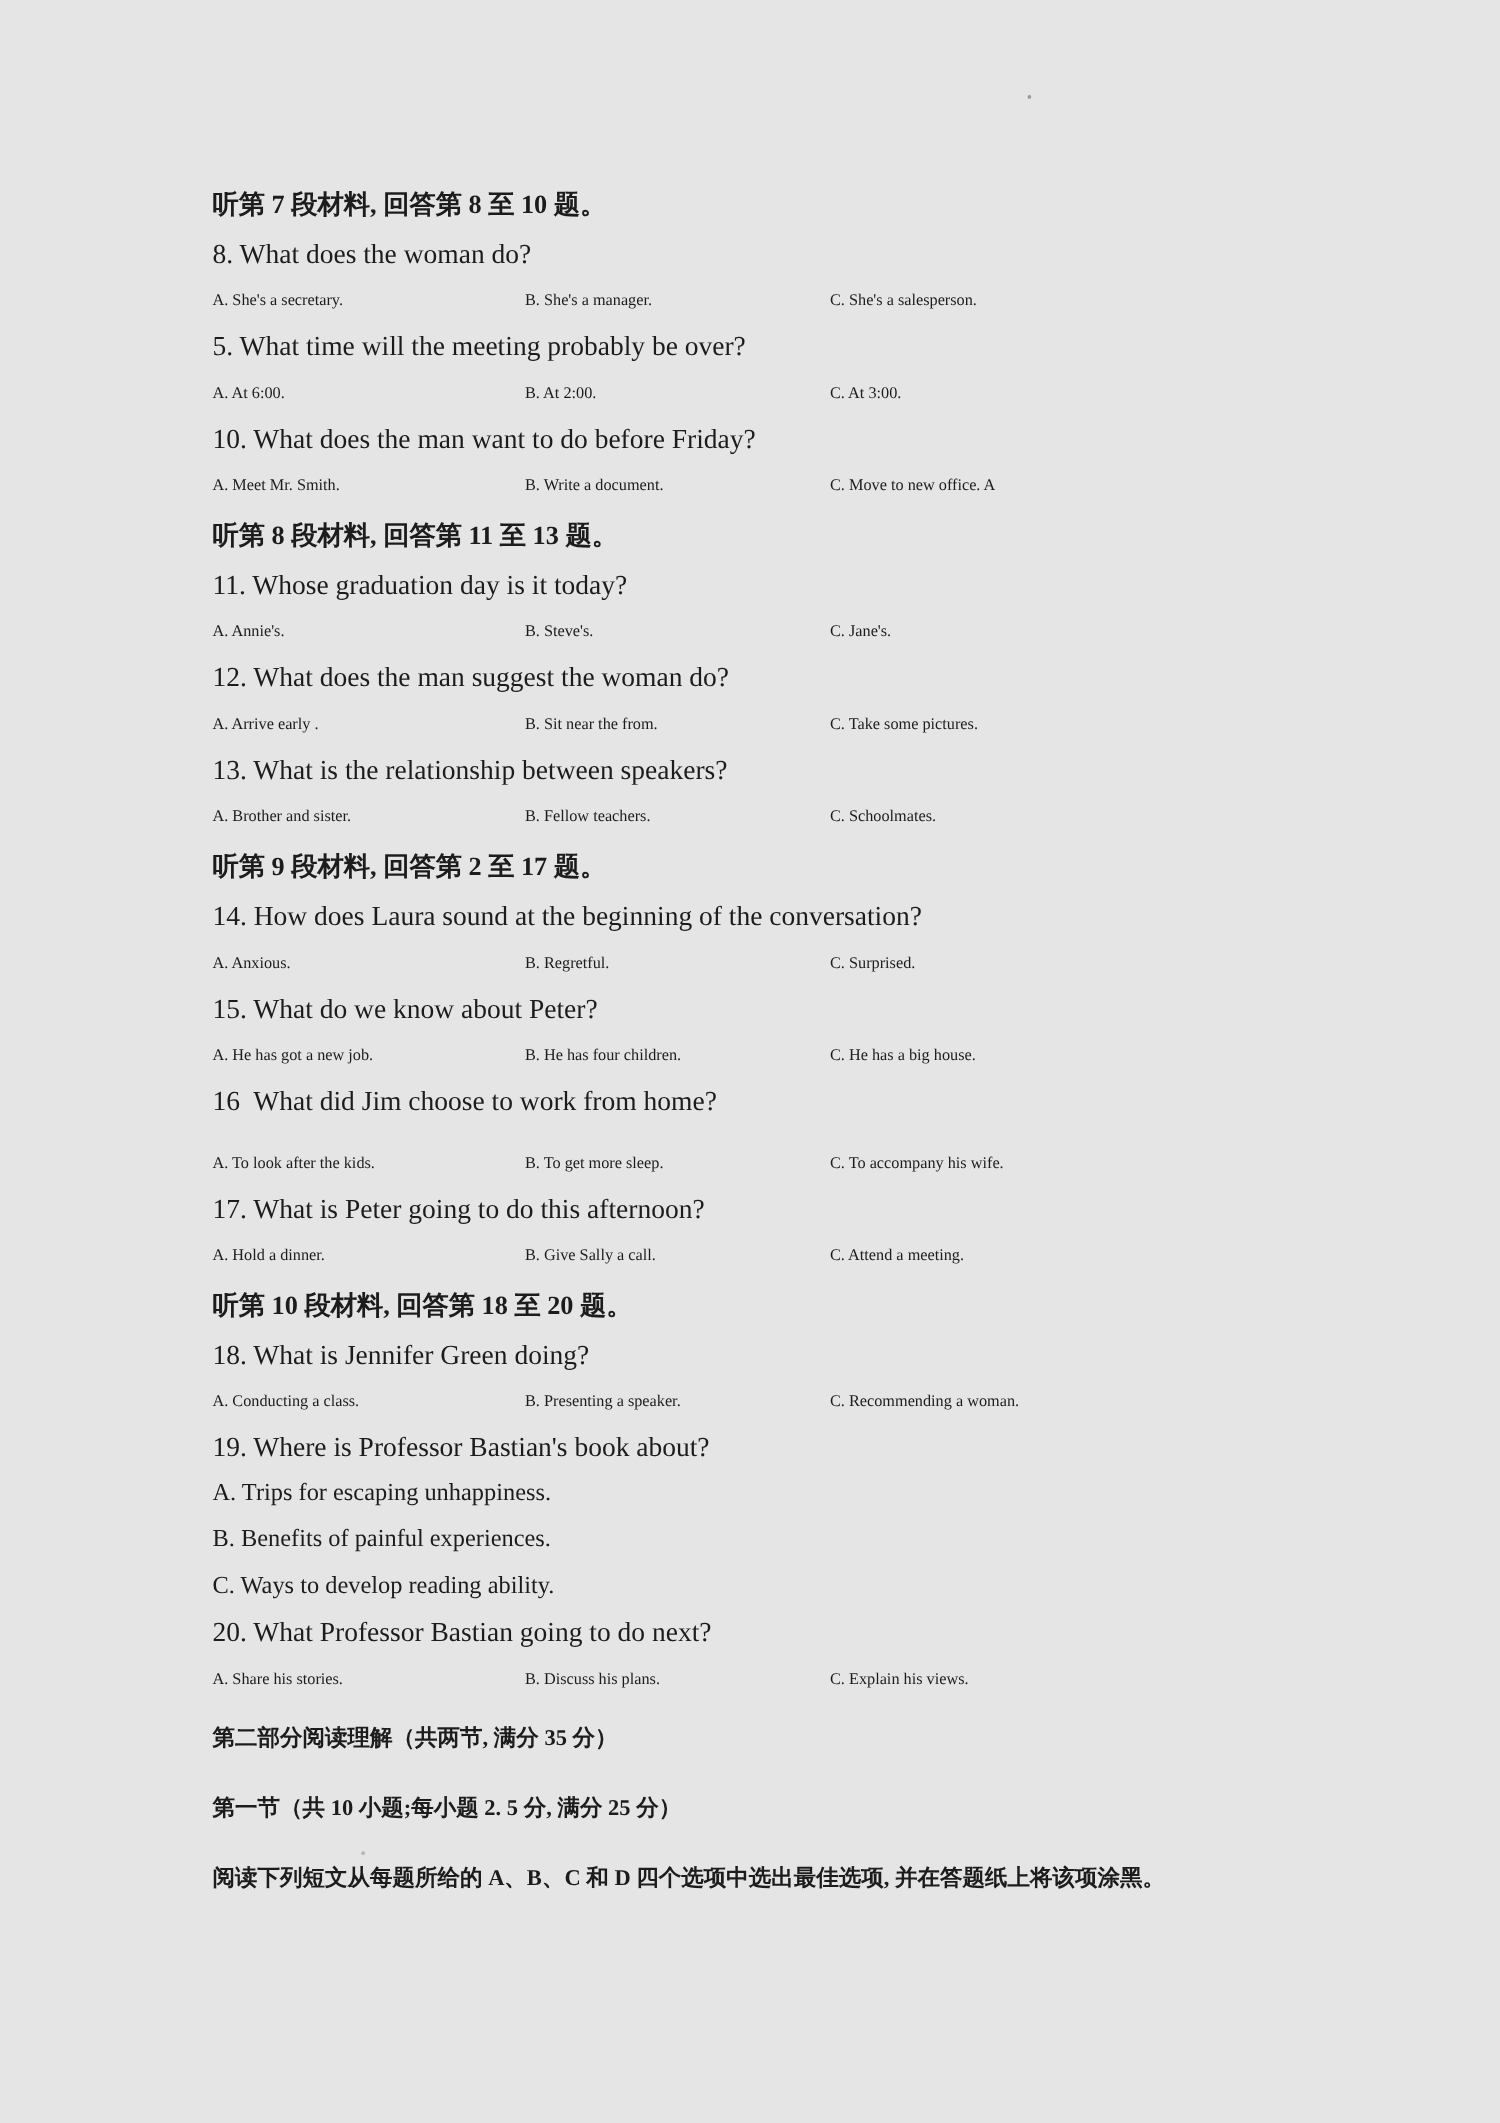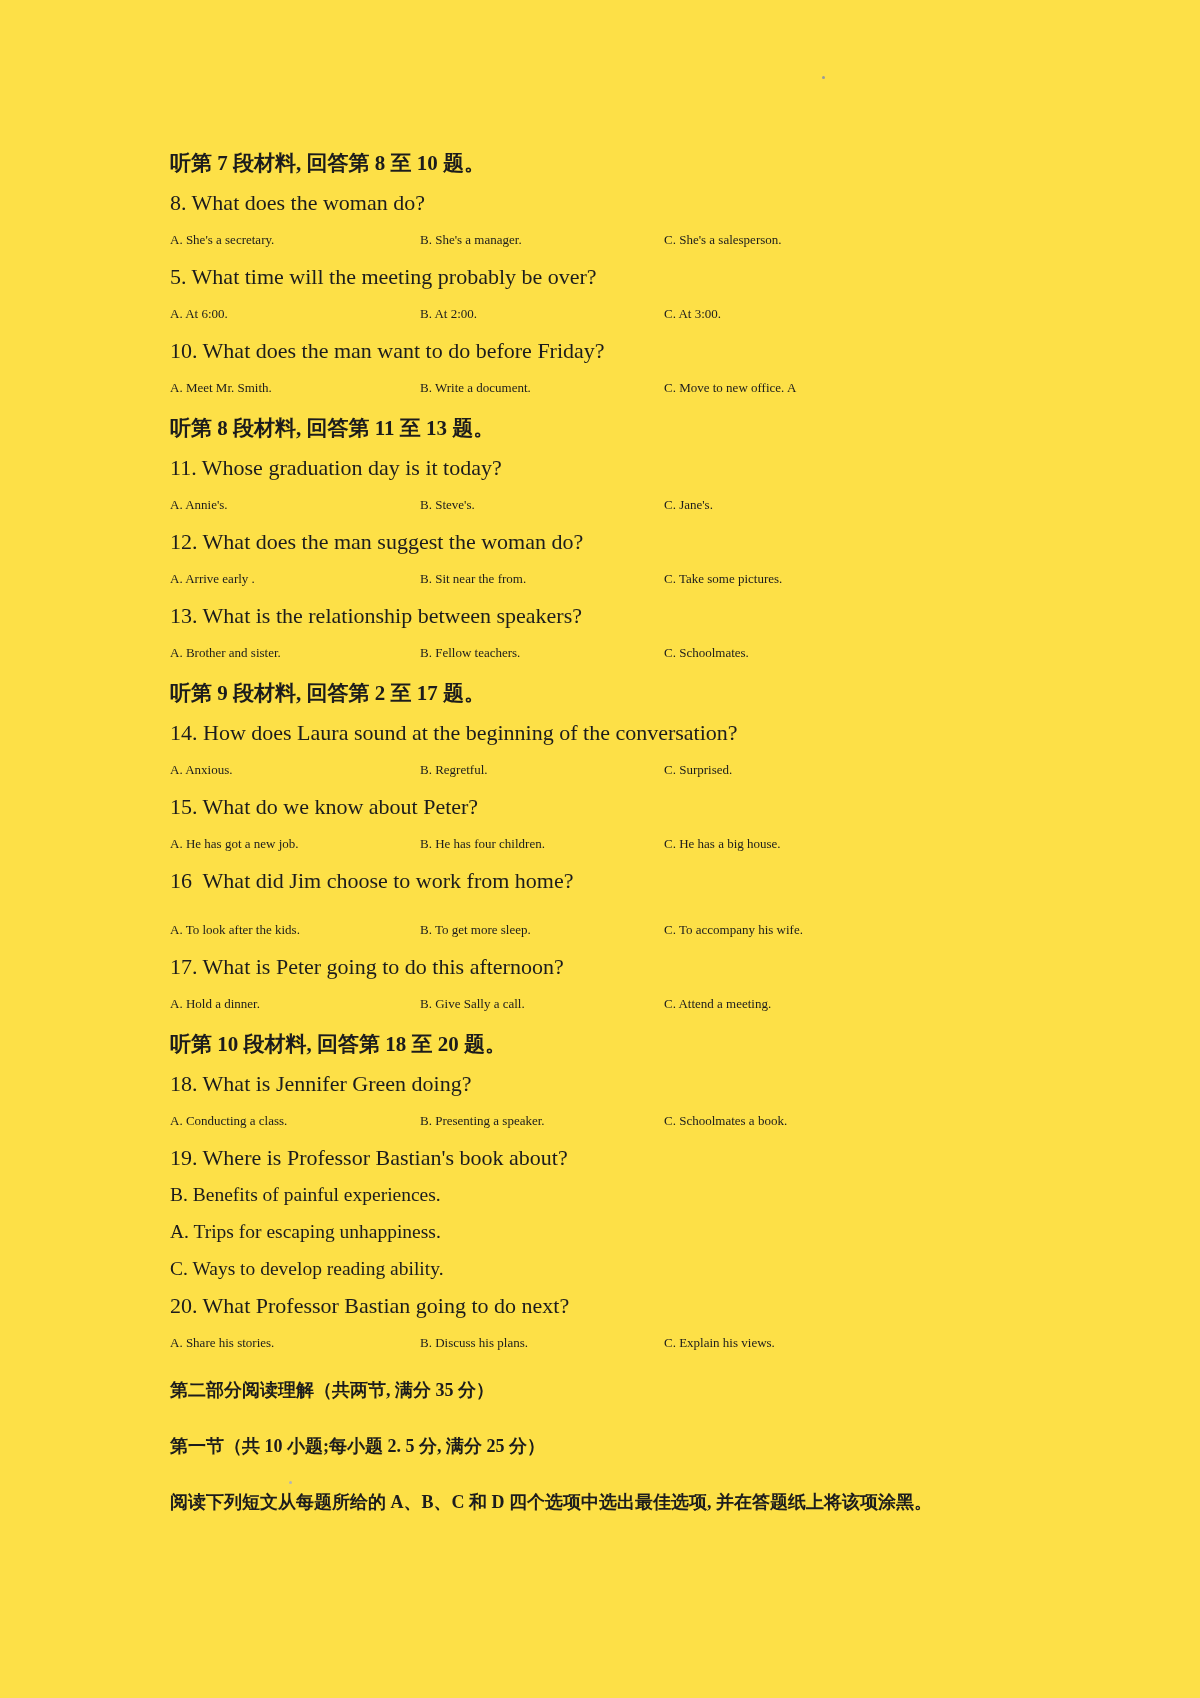--- a/index.html
+++ b/index.html
@@ -1,21 +1,21 @@
 <!DOCTYPE html>
 <html><head>
 <meta charset="utf-8">
 <style>
   * { margin: 0; padding: 0; box-sizing: border-box; }
   html, body { background: #ffffff; }
   .page {
     position: relative;
     width: 1200px;
     height: 1698px;
-    background: #fde047;
+    background: #e5e5e5;
     overflow: hidden;
     padding: 134px 230px 0 170px;
     font-family: "Liberation Serif", "DejaVu Serif", serif;
     color: #1c1c1c;
   }
   .content { width: 100%; }
   .cn-header {
     font-size: 21px;
     font-weight: 700;
     line-height: 27px;
@@ -145,28 +145,28 @@
           <div class="option">B. Give Sally a call.</div>
           <div class="option">C. Attend a meeting.</div>
         </div>
       </div>
       <div class="cn-header">听第 10 段材料, 回答第 18 至 20 题。</div>
       <div class="question-block">
         <div class="prompt">18. What is Jennifer Green doing?</div>
         <div class="options-row">
           <div class="option">A. Conducting a class.</div>
           <div class="option">B. Presenting a speaker.</div>
-          <div class="option">C. Schoolmates a book.</div>
+          <div class="option">C. Recommending a woman.</div>
         </div>
       </div>
       <div class="question-block">
         <div class="prompt">19. Where is Professor Bastian's book about?</div>
         <div class="options-stacked">
+          <div class="option">A. Trips for escaping unhappiness.</div>
           <div class="option">B. Benefits of painful experiences.</div>
-          <div class="option">A. Trips for escaping unhappiness.</div>
           <div class="option">C. Ways to develop reading ability.</div>
         </div>
       </div>
       <div class="question-block">
         <div class="prompt">20. What Professor Bastian going to do next?</div>
         <div class="options-row">
           <div class="option">A. Share his stories.</div>
           <div class="option">B. Discuss his plans.</div>
           <div class="option">C. Explain his views.</div>
         </div>

